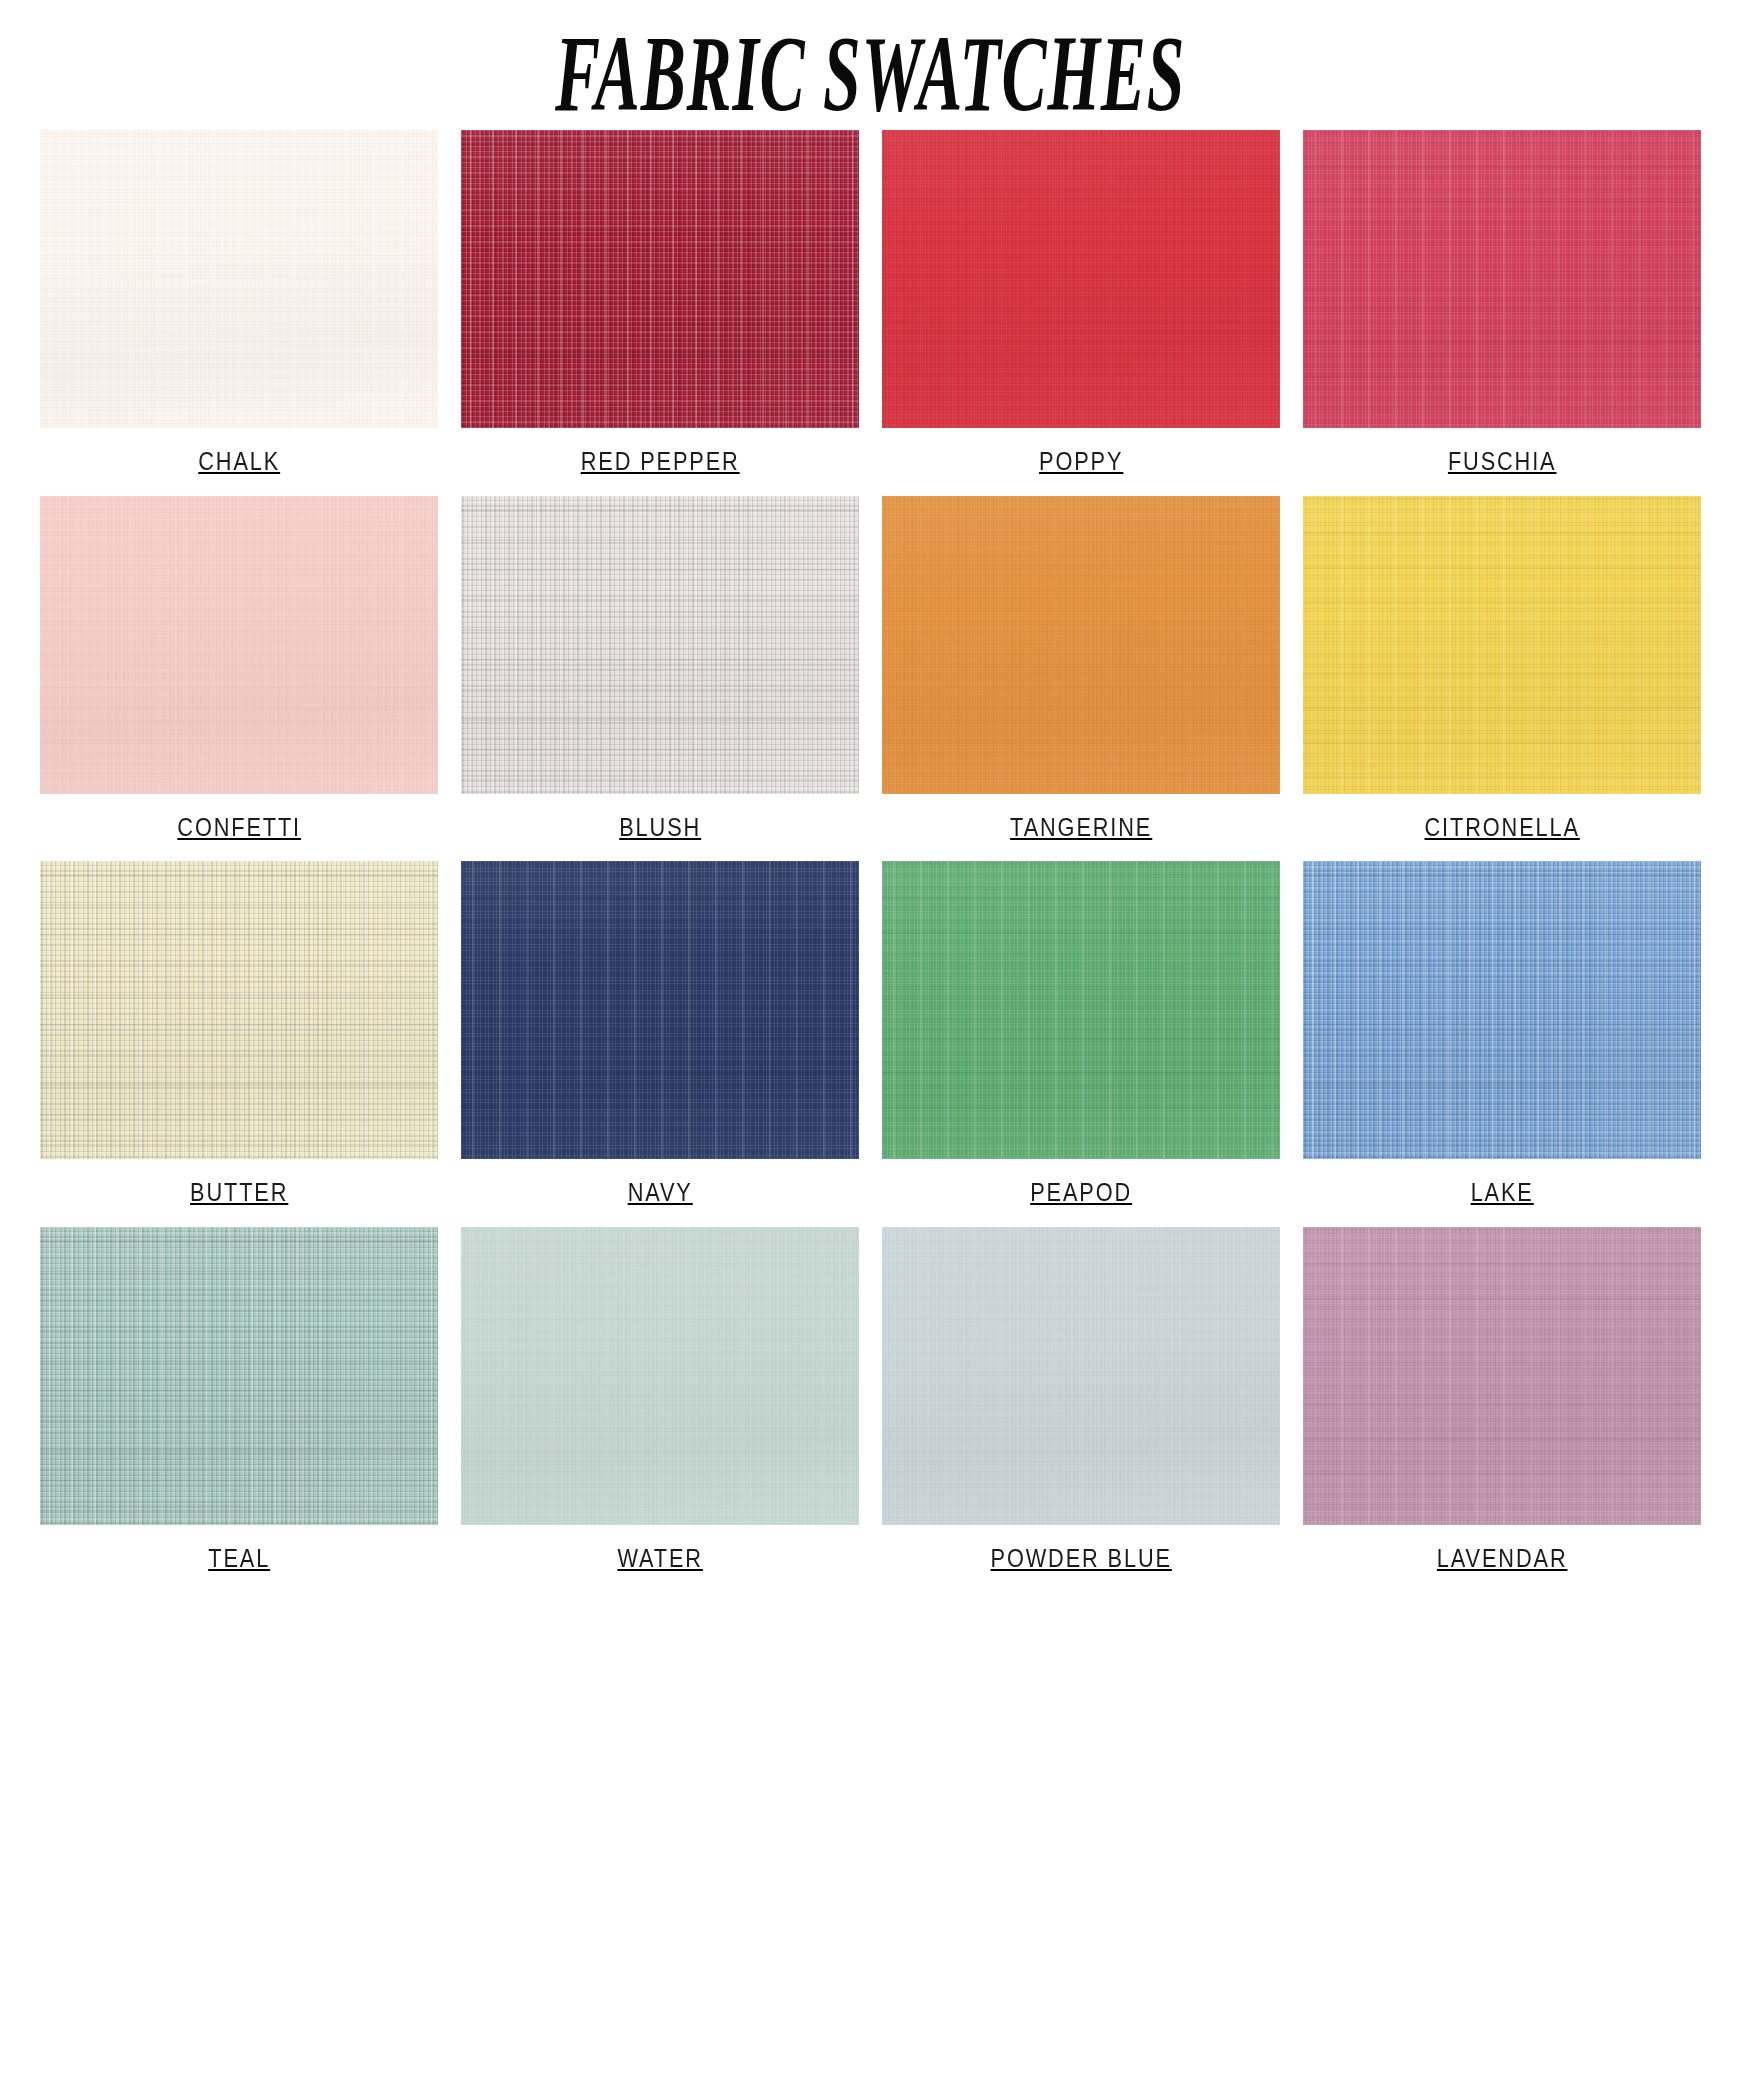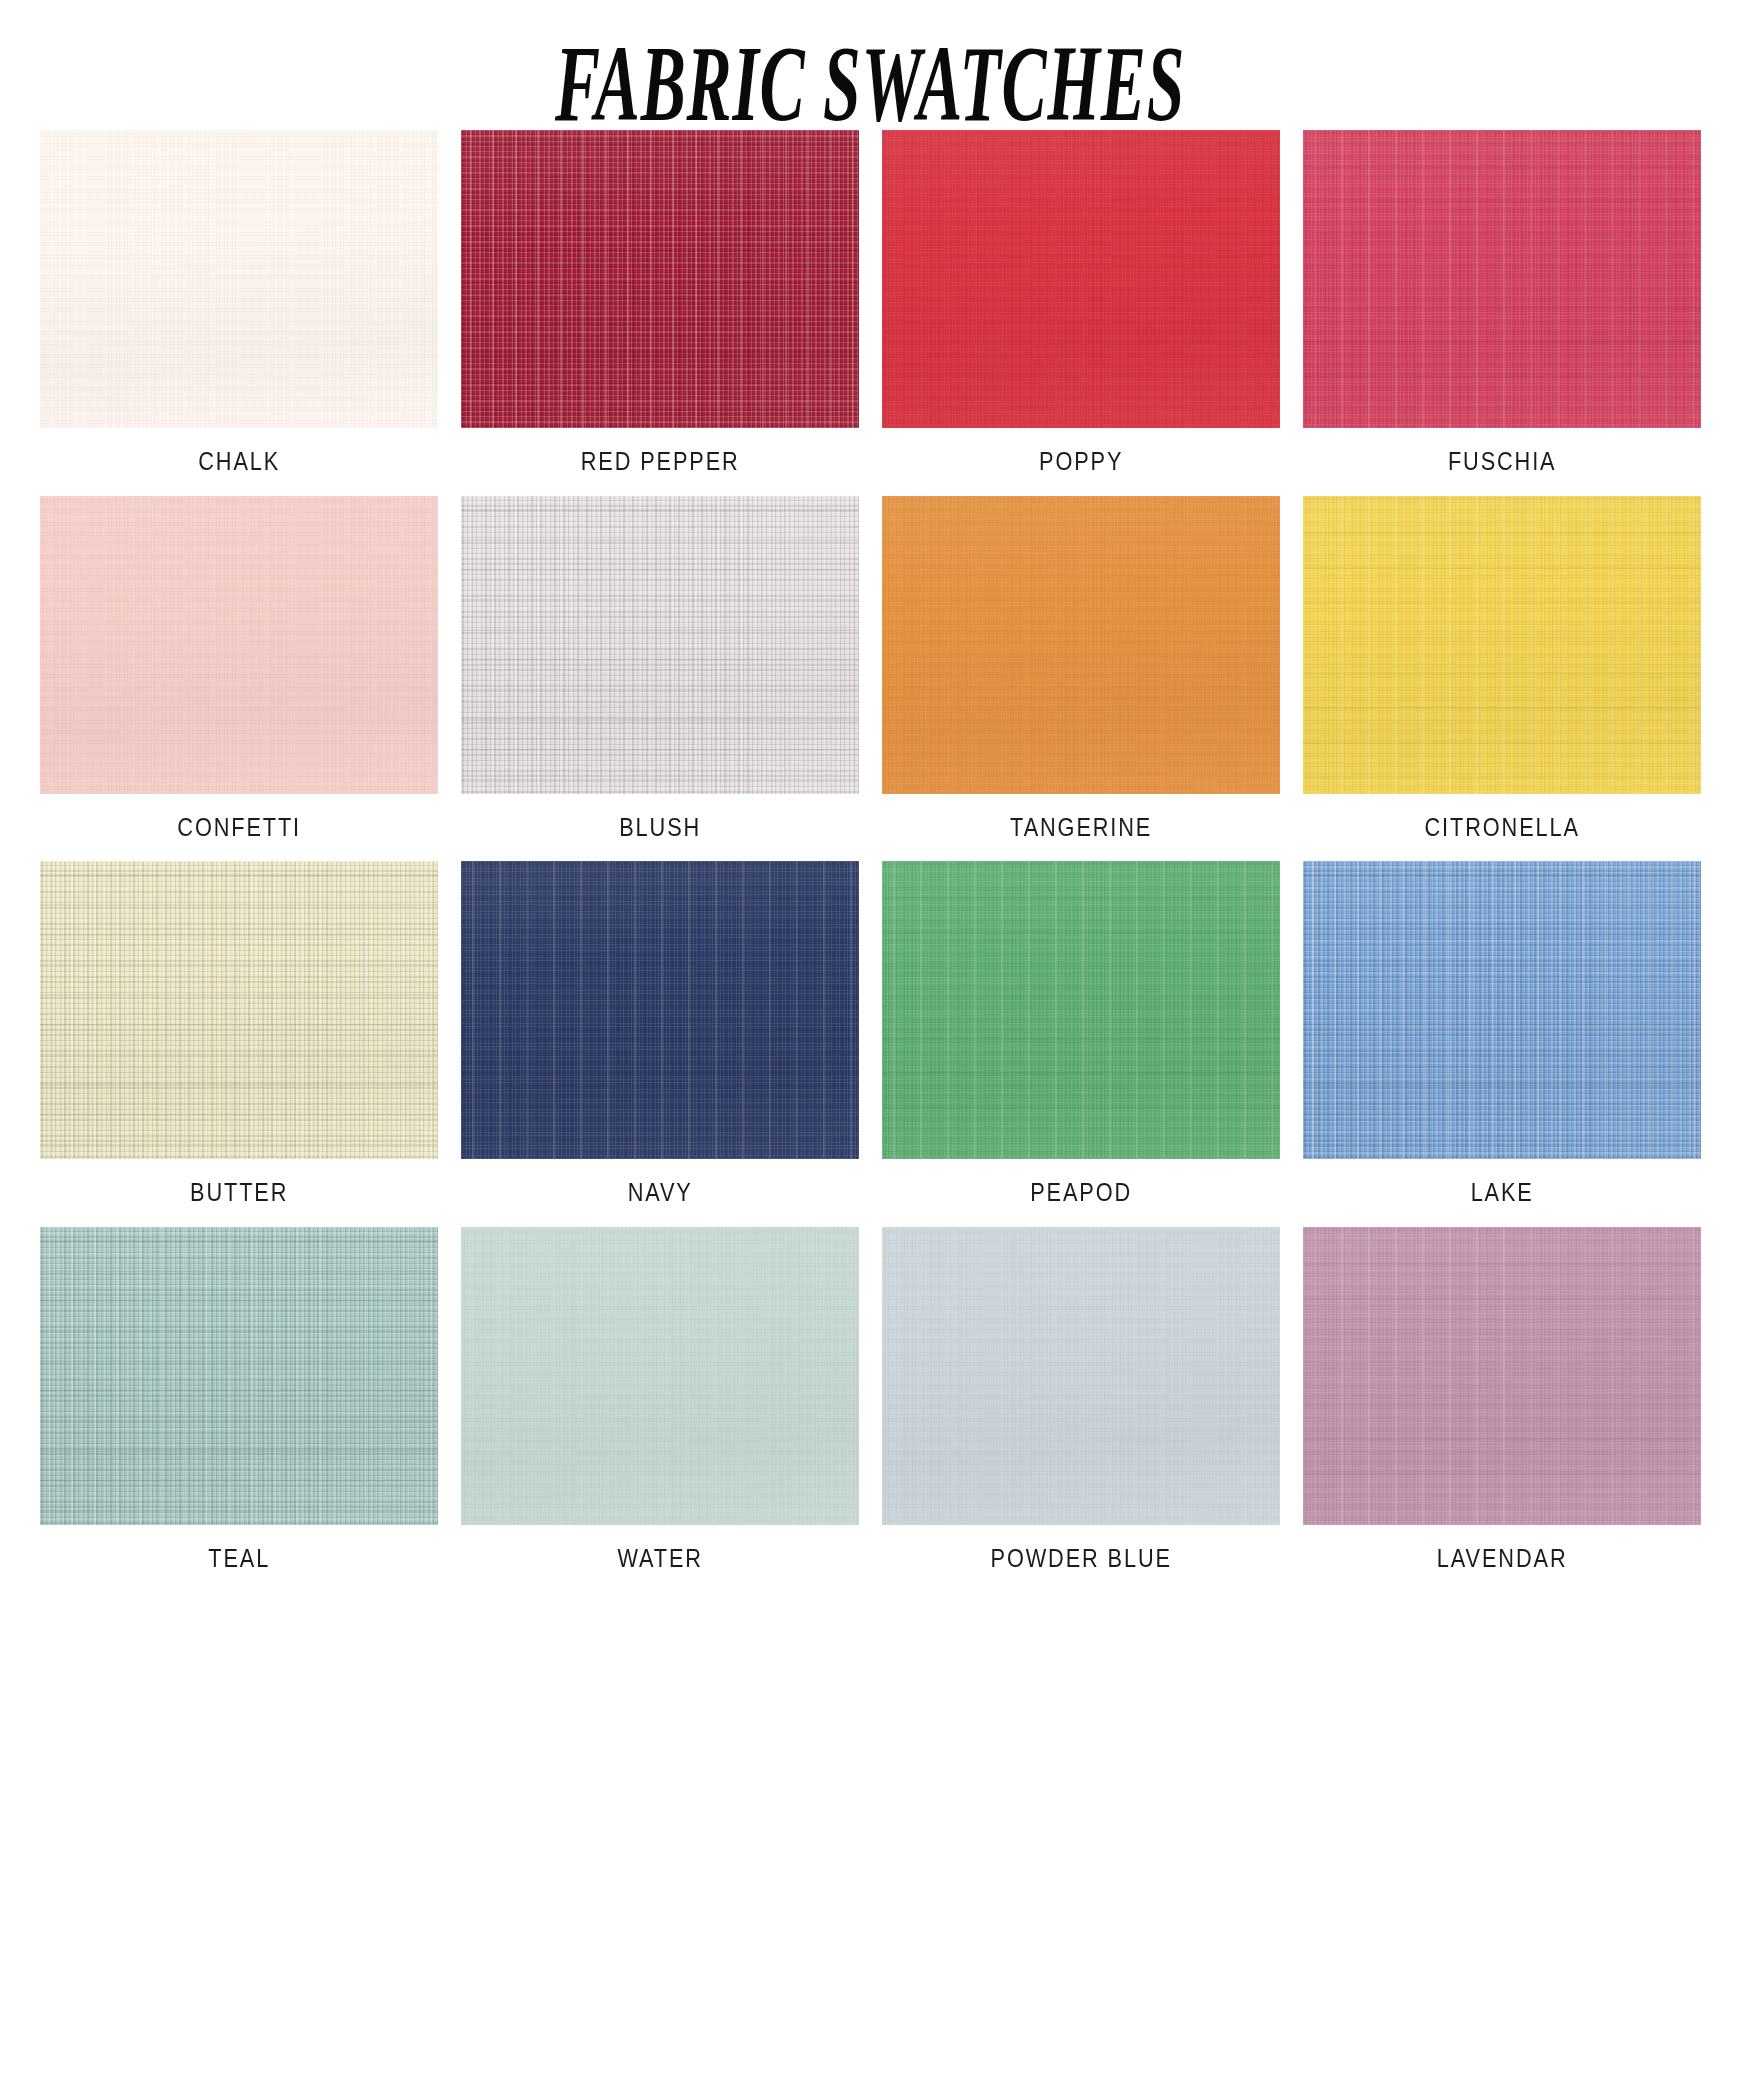--- a/index.html
+++ b/index.html
@@ -13,21 +13,21 @@
   body {
     font-family: "Liberation Sans", sans-serif;
     position: relative;
     overflow: hidden;
   }
 
   
   .title-wrap {
     width: 100%;
     text-align: center;
-    padding-top: 29px;
+    padding-top: 19px;
     height: 130px;
   }
 
   .title {
     font-family: "Liberation Serif", "DejaVu Serif", serif;
     font-style: italic;
     font-weight: 700;
     font-size: 109px;
     line-height: 1;
     letter-spacing: 1.3px;
@@ -43,20 +43,21 @@
     width: 1661px;
     margin: 0 auto;
     display: grid;
     grid-template-columns: repeat(4, 1fr);
     column-gap: 22.5px;
     row-gap: 0;
   }
 
   .cell {
     width: 100%;
+    text-decoration: underline;
   }
 
   .swatch {
     position: relative;
     width: 100%;
     height: 298px;
     overflow: hidden;
     background-color: #cccccc;
   }
 

